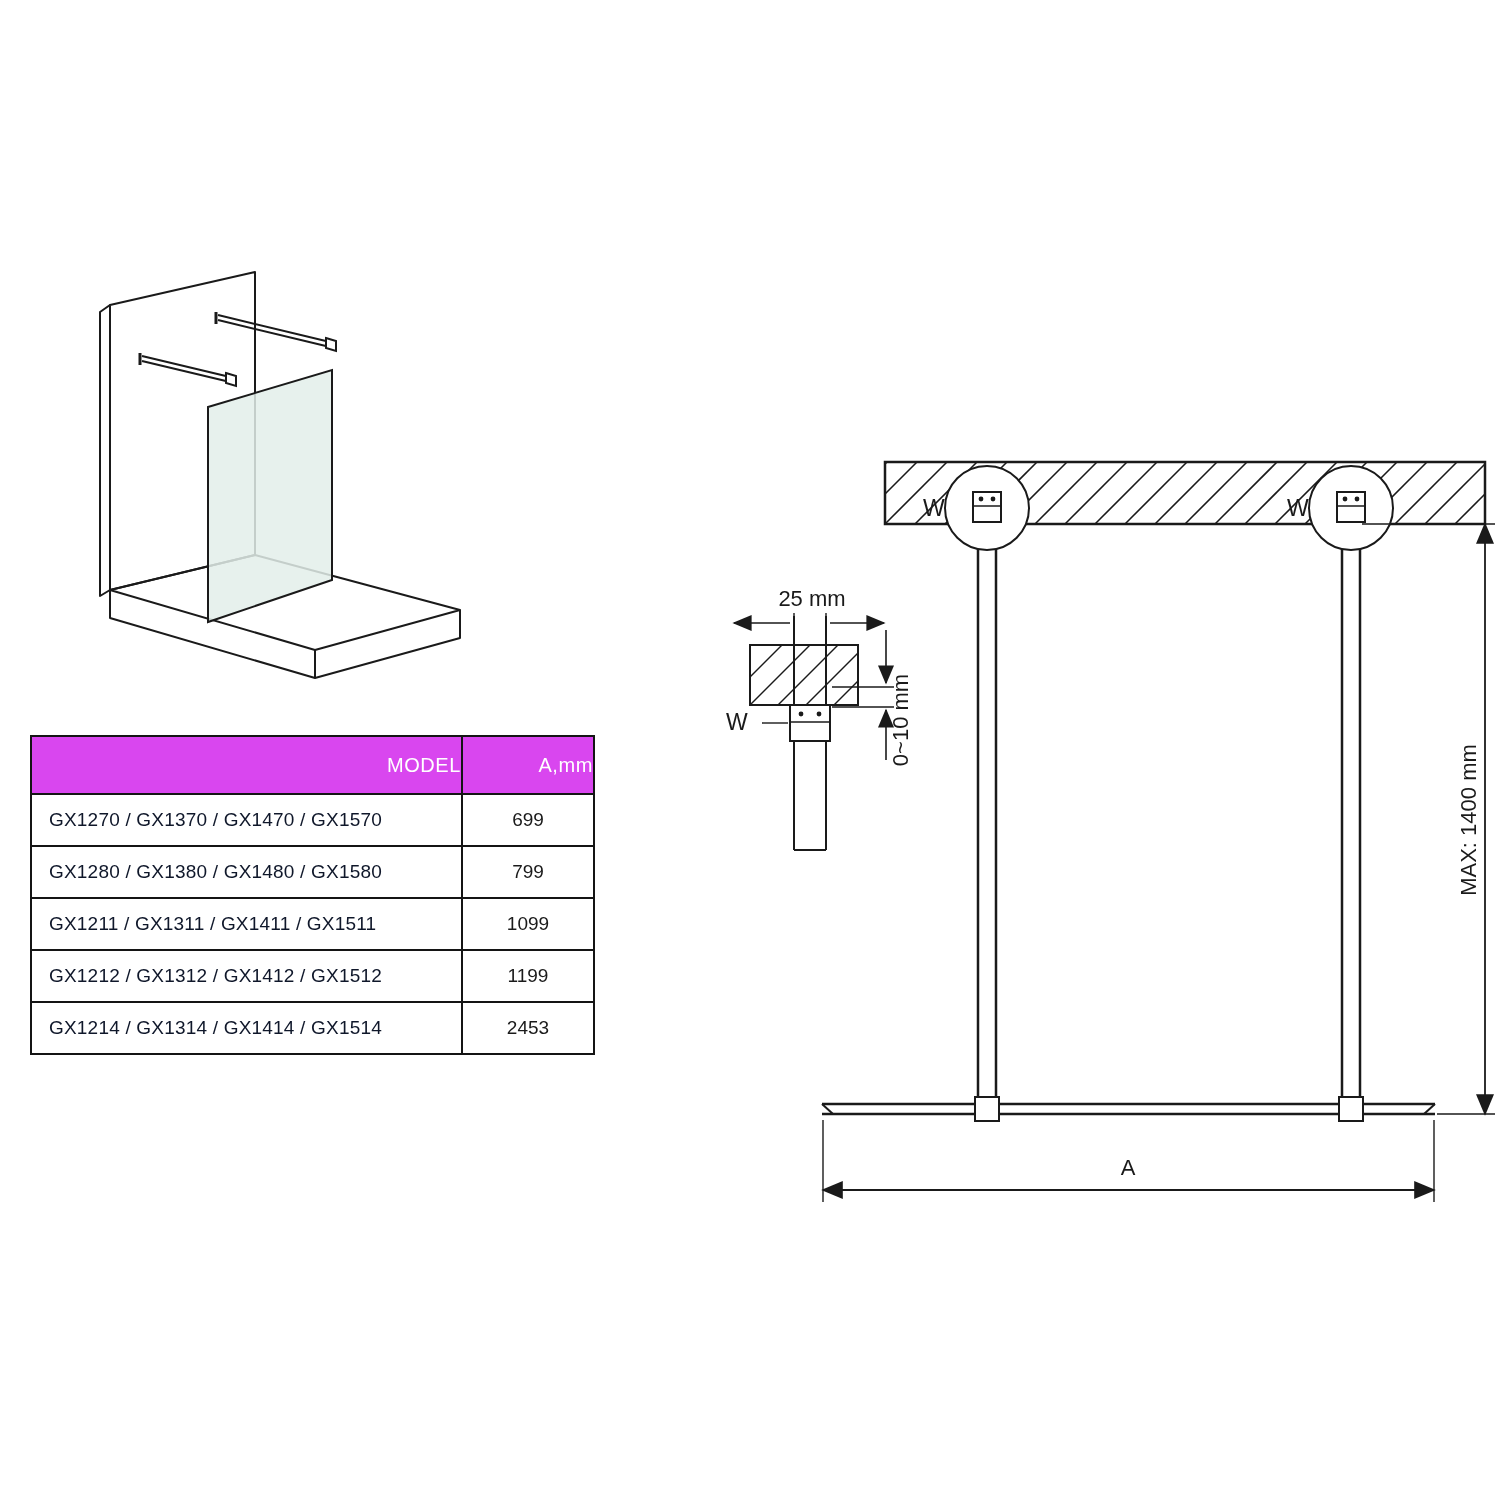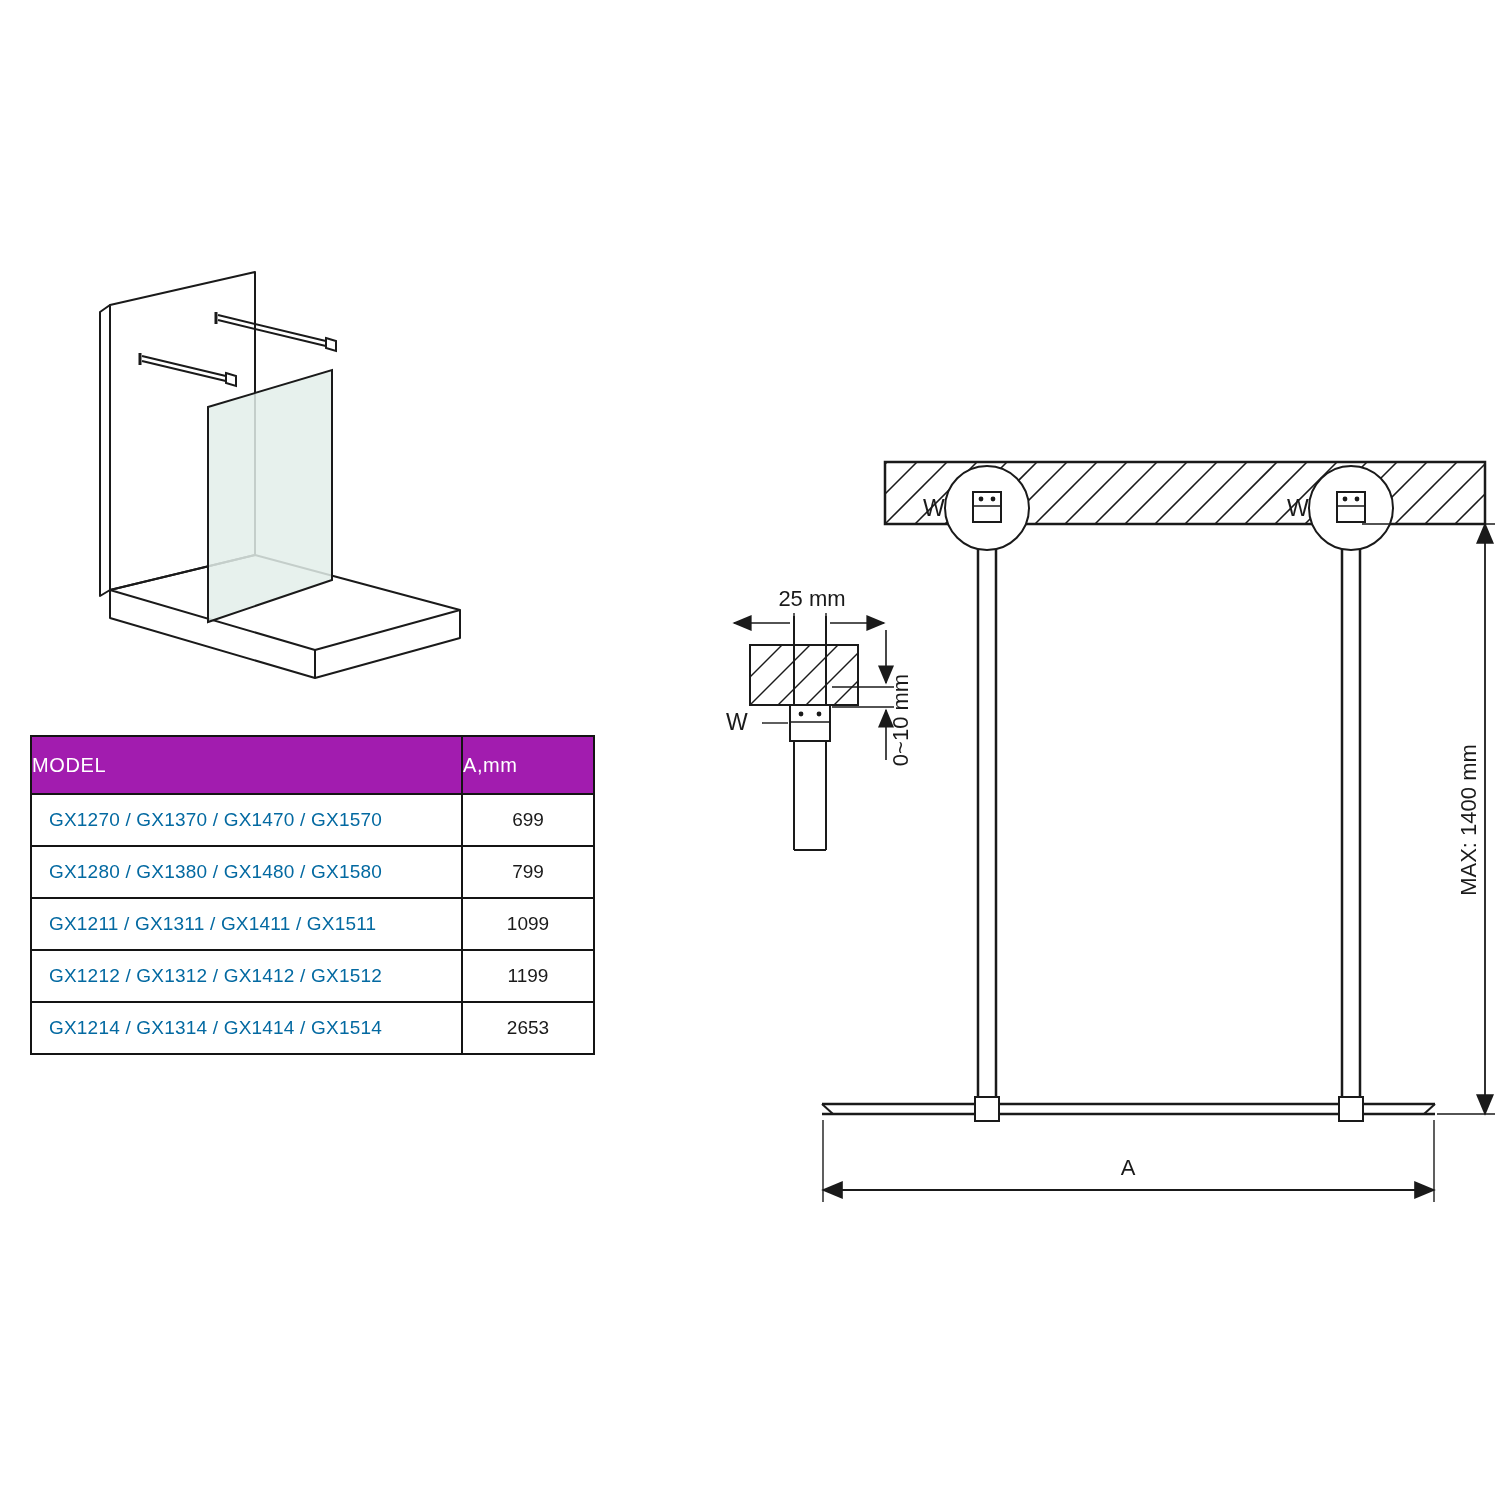--- a/index.html
+++ b/index.html
@@ -40,32 +40,32 @@
     font-size: 19px;
   }
   #model-table th,
   #model-table td {
     border: 2px solid #141414;
     padding: 0;
     height: 50px;
     vertical-align: middle;
   }
   #model-table thead th {
-    background: #a21caf;
+    background: #d946ef;
     color: #ffffff;
     font-weight: 400;
     letter-spacing: 0.6px;
     font-size: 20px;
     height: 56px;
-    text-align: left;
+    text-align: right;
   }
   #model-table td.model-cell {
     text-align: left;
     padding-left: 17px;
-    color: #0369a1;
+    color: #0f172a;
     letter-spacing: 0.2px;
     white-space: nowrap;
   }
   #model-table td.value-cell {
     text-align: center;
     width: 130px;
     color: #1a1a1a;
     margin-left: 24px;
   }
 
@@ -143,21 +143,21 @@
       <tr>
         <td class="model-cell">GX1211 / GX1311 / GX1411 / GX1511</td>
         <td class="value-cell">1099</td>
       </tr>
       <tr>
         <td class="model-cell">GX1212 / GX1312 / GX1412 / GX1512</td>
         <td class="value-cell">1199</td>
       </tr>
       <tr>
         <td class="model-cell">GX1214 / GX1314 / GX1414 / GX1514</td>
-        <td class="value-cell">2653</td>
+        <td class="value-cell">2453</td>
       </tr>
     </tbody>
   </table>
 
   <svg id="tech-drawing" viewBox="0 0 810 830">
     <defs>
       <marker id="arrow-end" viewBox="0 0 12 10" refX="11" refY="5" markerWidth="12" markerHeight="10" orient="auto-start-reverse">
         <path d="M 0 0 L 12 5 L 0 10 z" fill="#1a1a1a"></path>
       </marker>
       <marker id="arrow-start" viewBox="0 0 12 10" refX="1" refY="5" markerWidth="12" markerHeight="10" orient="auto">

